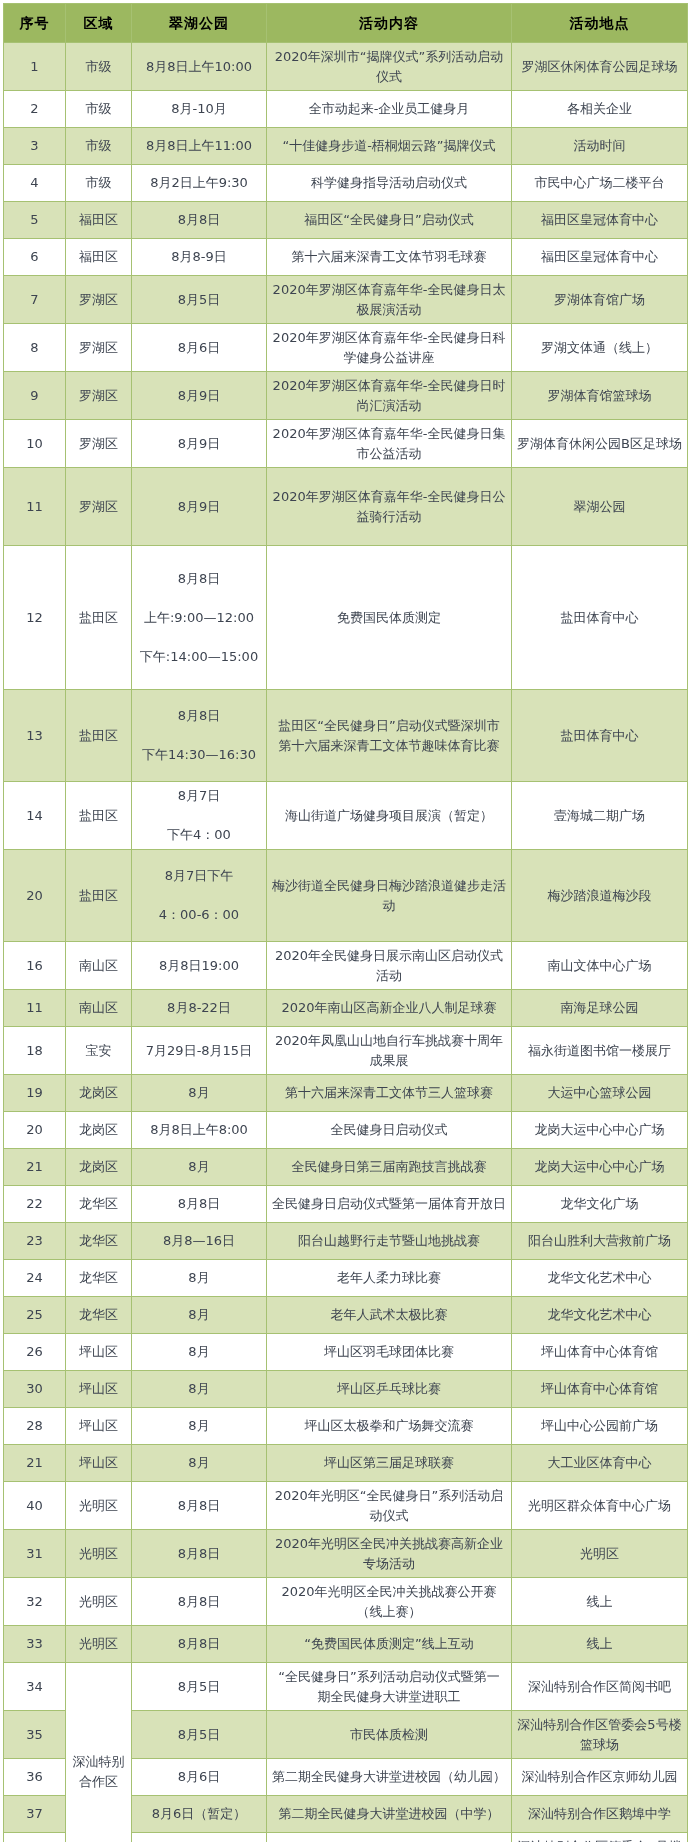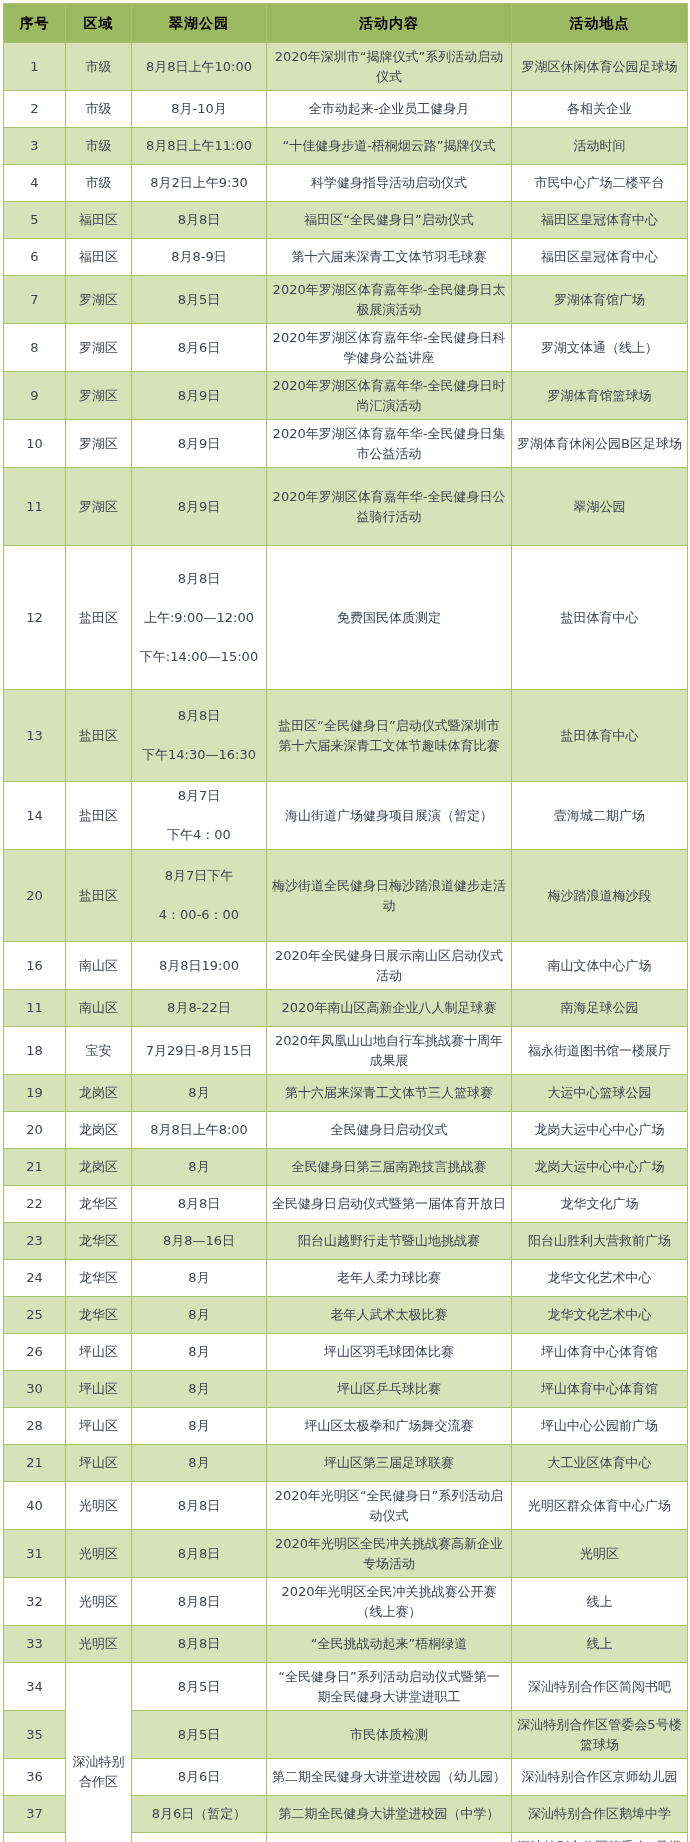--- a/index.html
+++ b/index.html
@@ -297,21 +297,21 @@
     <td class="cell-no">32</td>
     <td class="cell-region">光明区</td>
     <td class="cell-time">8月8日</td>
     <td class="cell-content">2020年光明区全民冲关挑战赛公开赛（线上赛）</td>
     <td class="cell-location">线上</td>
   </tr>
         <tr class="shade-green">
     <td class="cell-no">33</td>
     <td class="cell-region">光明区</td>
     <td class="cell-time">8月8日</td>
-    <td class="cell-content">“全民挑战动起来”梧桐绿道</td>
+    <td class="cell-content">“免费国民体质测定”线上互动</td>
     <td class="cell-location">线上</td>
   </tr>
         <tr class="shade-white">
     <td class="cell-no">34</td>
     <td class="cell-region region-merged" rowspan="5">深汕特别合作区</td>
     <td class="cell-time">8月5日</td>
     <td class="cell-content">“全民健身日”系列活动启动仪式暨第一期全民健身大讲堂进职工</td>
     <td class="cell-location">深汕特别合作区简阅书吧</td>
   </tr>
         <tr class="shade-green">

